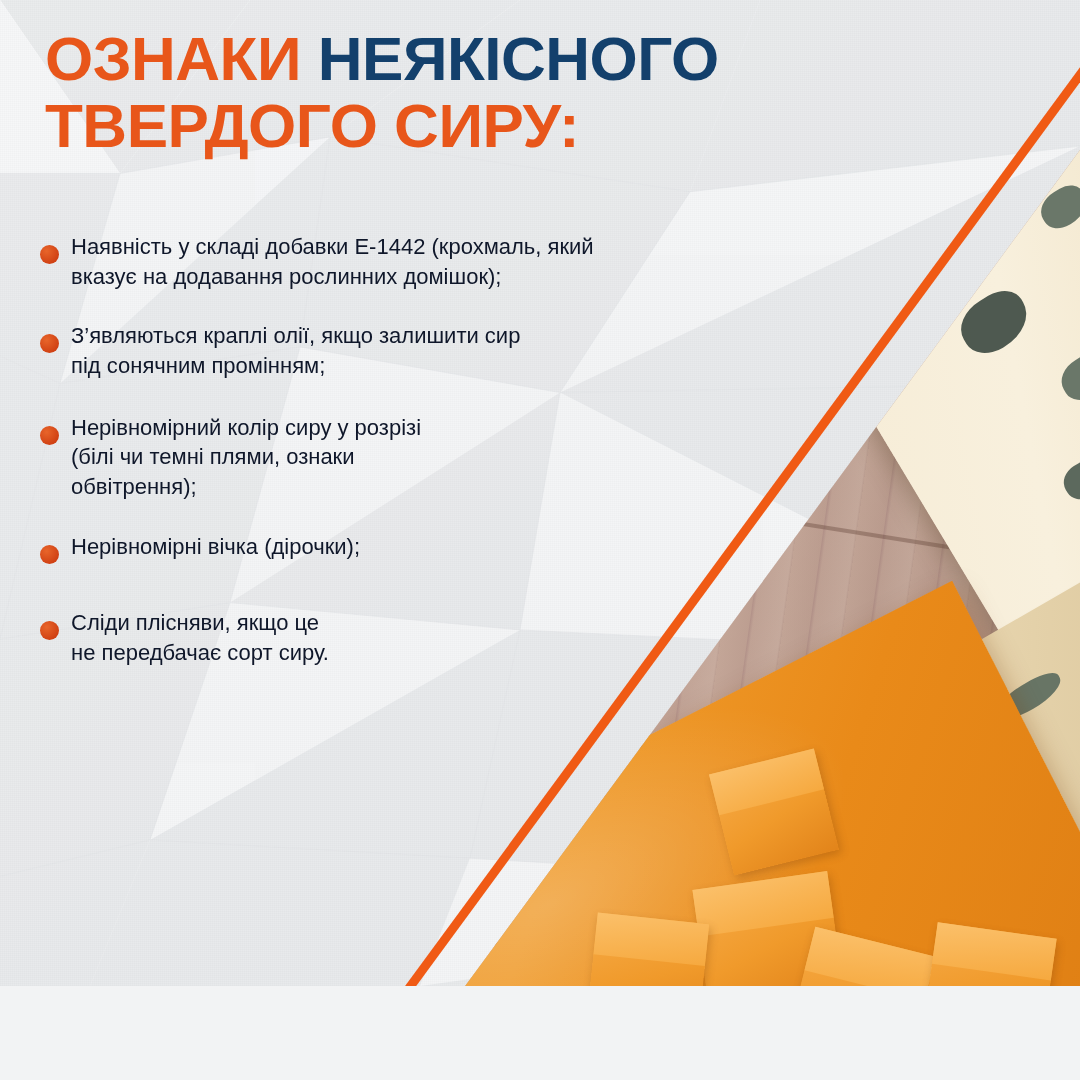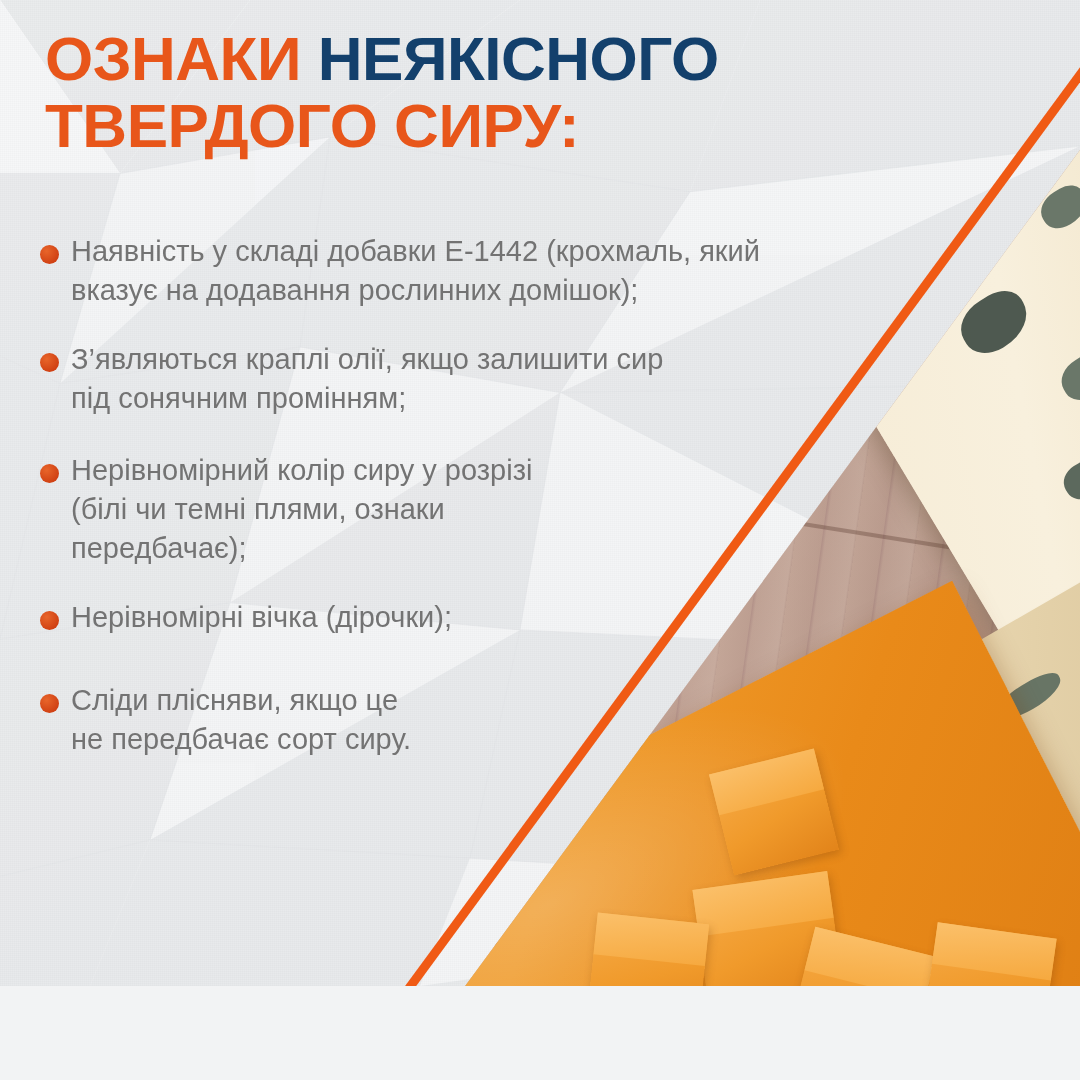--- a/index.html
+++ b/index.html
@@ -116,21 +116,21 @@
 
   
   .bullets{position:absolute;left:40px;top:232px;width:940px;}
   .bullet{position:relative;display:flex;align-items:flex-start;margin-bottom:30px;}
   .dot{
     flex:0 0 auto;width:19px;height:19px;border-radius:50%;
     background:radial-gradient(circle at 35% 32%,#e8652a,#cf3f12 75%);
     margin-top:13px;margin-right:12px;
   }
   .btext{
-    color:#737373;font-size:29px;line-height:1.35;font-weight:normal;
+    color:#0f172a;font-size:22px;line-height:1.35;font-weight:normal;
     font-family:"Liberation Sans","DejaVu Sans",sans-serif;
   }
   .btext .l{display:block;white-space:nowrap;}
 
   
   .logo{
     position:absolute;left:40px;top:1000px;
     font-family:"Liberation Serif","DejaVu Serif",serif;
     font-weight:bold;font-size:42px;letter-spacing:-0.5px;
     line-height:1;
@@ -291,21 +291,21 @@
         <span class="l">З’являються краплі олії, якщо залишити сир</span>
         <span class="l">під сонячним промінням;</span>
       </span>
     </div>
 
     <div class="bullet" style="margin-bottom:26px;margin-top:32px;">
       <span class="dot"></span>
       <span class="btext">
         <span class="l">Нерівномірний колір сиру у розрізі</span>
         <span class="l">(білі чи темні плями, ознаки</span>
-        <span class="l">передбачає);</span>
+        <span class="l">обвітрення);</span>
       </span>
     </div>
 
     <div class="bullet" style="margin-bottom:44px;margin-top:30px;">
       <span class="dot"></span>
       <span class="btext">
         <span class="l">Нерівномірні вічка (дірочки);</span>
       </span>
     </div>
 

